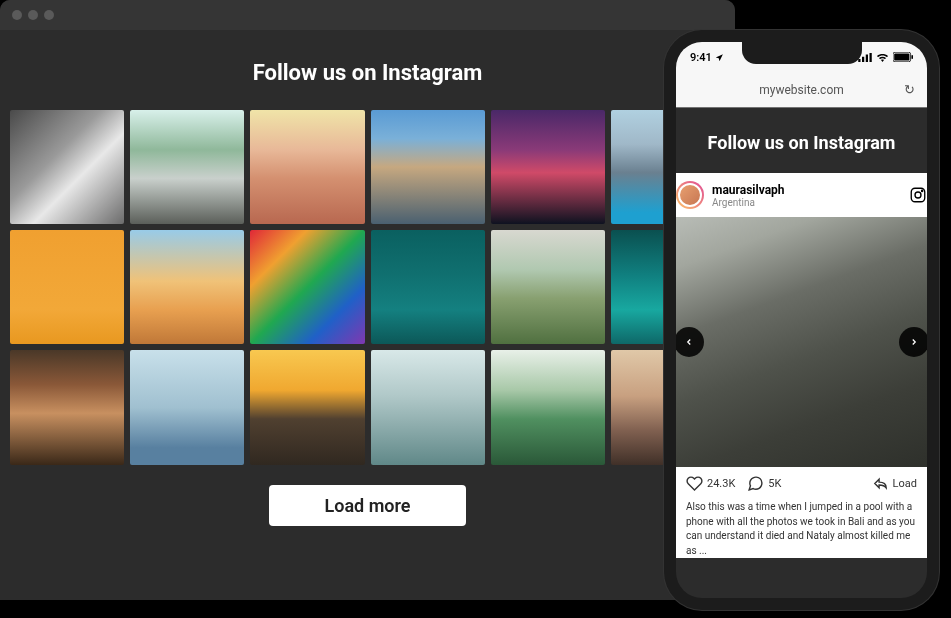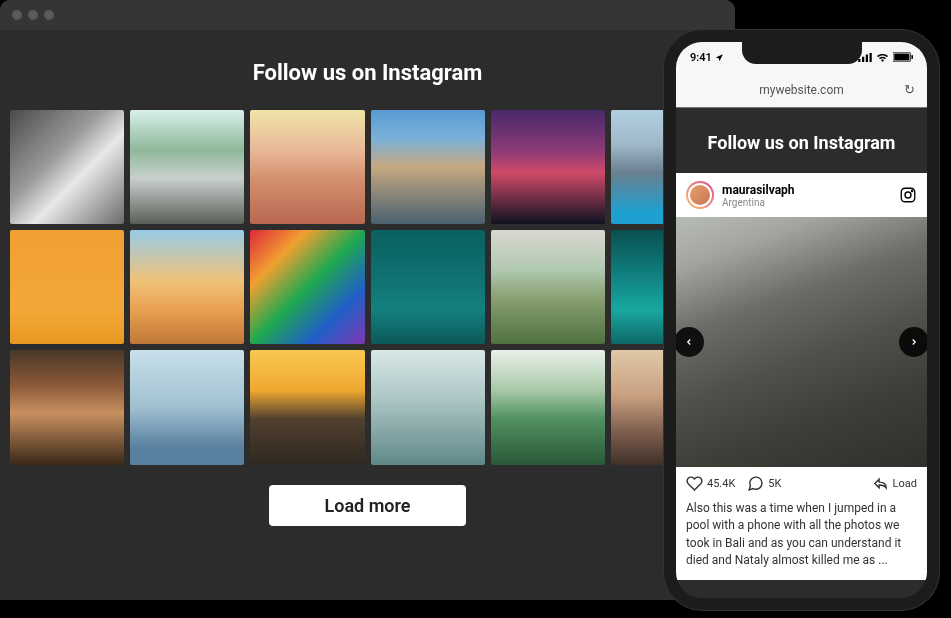--- a/index.html
+++ b/index.html
@@ -123,21 +123,21 @@
   text-align: center;
   padding: 24px 12px 20px 12px;
 }
 .post {
   background: #fff;
   margin: 0;
 }
 .post-header {
   display: flex;
   align-items: center;
-  padding: 8px 10px;
+  padding: 8px 0;
   gap: 8px;
 }
 .avatar {
   width: 28px; height: 28px; border-radius: 50%;
   background: linear-gradient(45deg,#fdc468,#df4996);
   padding: 2px;
   display: flex; align-items: center; justify-content: center;
 }
 .avatar-inner {
   width: 100%; height: 100%; border-radius: 50%;
@@ -175,22 +175,22 @@
   align-items: center;
   padding: 8px 10px;
   gap: 12px;
   font-size: 11px;
   color: #333;
 }
 .action { display: flex; align-items: center; gap: 4px; cursor: pointer; }
 .action-share { margin-left: auto; }
 .action svg { width: 17px; height: 17px; }
 .caption {
-  padding: 0 10px 10px 10px;
-  font-size: 12px;
+  padding: 0 10px 0 10px;
+  font-size: 10px;
   color: #333;
   line-height: 1.45;
 }
 </style>
 </head>
 <body>
 
 <div class="browser-window">
   <div class="browser-chrome">
     <div class="chrome-dot"></div>
@@ -280,21 +280,21 @@
           <svg width="10" height="10" viewBox="0 0 24 24" fill="none" stroke="#fff" stroke-width="3">
               <polyline points="9 18 15 12 9 6"></polyline>
             </svg>
         </button>
       </div>
       <div class="post-actions">
         <div class="action">
           <svg viewBox="0 0 24 24" fill="none" stroke="#333" stroke-width="2">
               <path d="M20.84 4.61a5.5 5.5 0 0 0-7.78 0L12 5.67l-1.06-1.06a5.5 5.5 0 0 0-7.78 7.78l1.06 1.06L12 21.23l7.78-7.78 1.06-1.06a5.5 5.5 0 0 0 0-7.78z"></path>
             </svg>
-          <span>45.4K</span>
+          <span>24.3K</span>
         </div>
         <div class="action">
           <svg viewBox="0 0 24 24" fill="none" stroke="#333" stroke-width="2">
               <path d="M21 11.5a8.38 8.38 0 0 1-.9 3.8 8.5 8.5 0 0 1-7.6 4.7 8.38 8.38 0 0 1-3.8-.9L3 21l1.9-5.7a8.38 8.38 0 0 1-.9-3.8 8.5 8.5 0 0 1 4.7-7.6 8.38 8.38 0 0 1 3.8-.9h.5a8.48 8.48 0 0 1 8 8v.5z"></path>
             </svg>
           <span>5K</span>
         </div>
         <div class="action action-share">
           <svg viewBox="0 0 24 24" fill="none" stroke="#333" stroke-width="2">
               <path d="M4 12l6-6v4c6 0 10 3 10 8-2-3-5-4-10-4v4z"></path>

